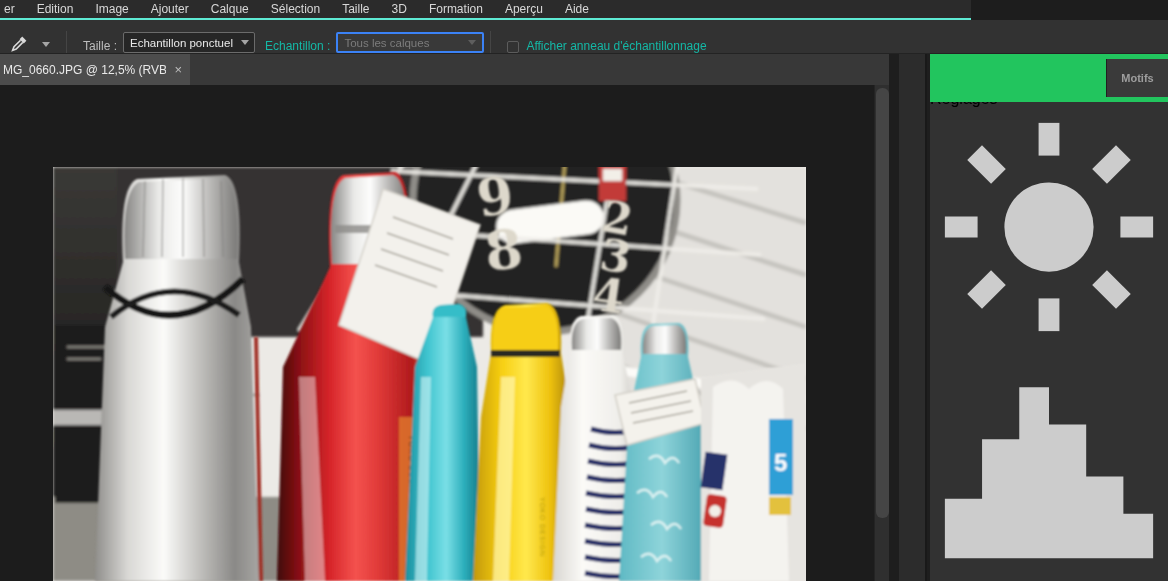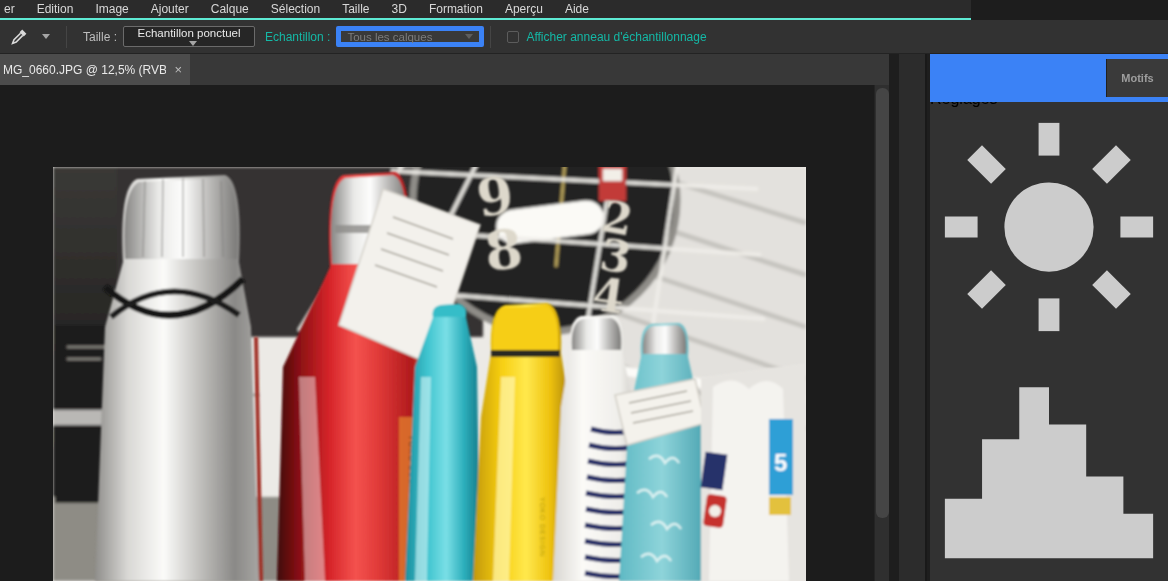--- a/index.html
+++ b/index.html
@@ -8,29 +8,29 @@
   .app { position:relative; width:1168px; height:581px; overflow:hidden; background:#1d1d1d; }
 
   
   .menubar { position:absolute; left:0; top:0; width:971px; height:20px; background:#2b2b2b;
              border-bottom:2px solid #5eead4; display:flex; align-items:center; z-index:5; }
   .menubar span { color:#d8d8d8; font-size:12px; padding:0 11px; cursor:default; white-space:nowrap; }
   .menubar span:first-child { padding-left:4px; }
 
   
   .optionsbar { position:absolute; left:0; top:20px; width:1168px; height:34px; background:#323232;
-                border-bottom:1px solid #232323; display:flex; align-items:center; z-index:5; }
+                border-bottom:1px solid #232323; display:flex; align-items:flex-end; z-index:5; }
   .tool-chip { display:flex; align-items:center; gap:6px; padding:0 10px; }
   .vsep { width:1px; height:22px; background:#454545; margin:0 6px; }
   .opt-label { font-size:12px; color:#bdbdbd; margin:0 6px 0 10px; white-space:nowrap; }
   .opt-label.dim, .opt-check-label { color:#14b8a6; }
   .dropdown { height:21px; display:flex; align-items:center; justify-content:space-between;
               border-radius:2px; font-size:11.5px; padding:0 6px; white-space:nowrap; }
-  .dd-active { width:132px; background:#262626; border:1px solid #6b6b6b; color:#e9e9e9;flex-direction:column; }
-  .dd-disabled { width:148px; background:#393939; border:5px solid #3b82f6; color:#7c7c7c; }
+  .dd-active { width:132px; background:#262626; border:1px solid #6b6b6b; color:#e9e9e9; }
+  .dd-disabled { width:148px; background:#393939; border:2px solid #3b82f6; color:#7c7c7c; }
   .chev { width:0; height:0; border-left:4px solid transparent; border-right:4px solid transparent;
           border-top:5px solid #a5a5a5; margin-left:8px; }
   .chev.dim { border-top-color:#5e5e5e; }
   .opt-checkbox { width:12px; height:12px; border:1px solid #5c5c5c; border-radius:2px; background:transparent; margin:0 7px 0 10px; }
   .opt-check-label { font-size:12px; white-space:nowrap; }
 
   
   .tabbar { position:absolute; left:0; top:54px; width:889px; height:31px; background:#383838; z-index:4; }
   .doc-tab { position:absolute; left:0; top:0; width:190px; height:31px; background:#4c4c4c;
              display:flex; align-items:center; padding:0 8px 0 3px; }
@@ -44,21 +44,21 @@
   
   .vscroll { position:absolute; left:874px; top:85px; width:15px; height:496px; background:#2f2f2f;
              border-left:1px solid #242424; z-index:2; }
   .vscroll .thumb { position:absolute; left:1px; top:3px; width:13px; height:430px; background:#454545; border-radius:6px; }
   .gutter { position:absolute; left:889px; top:54px; width:41px; height:527px; background:#1e1e1e; z-index:2; }
   .gutter .strip { position:absolute; left:10px; top:0; width:28px; height:100%; background:#2c2c2c;
                    border-right:2px solid #191919; }
 
   
   .dock { position:absolute; left:930px; top:54px; width:238px; height:527px; background:#323232; z-index:3; }
-  .dock-top { position:absolute; left:0; top:0; width:238px; height:48px; background:#3b82f6; }
+  .dock-top { position:absolute; left:0; top:0; width:238px; height:48px; background:#22c55e; }
   .motifs-tab { position:absolute; right:0; top:5px; width:62px; height:38px; background:#3a3a3a;
                 border-left:1px solid #202020; color:#9d9d9d; font-size:11px; font-weight:bold;
                 display:flex; align-items:center; justify-content:center; }
   .color-field { position:absolute; left:52px; top:48px; width:186px; height:280px;
                  background: linear-gradient(to bottom, rgba(0,0,0,0) 0%, rgba(10,6,8,0.96) 88%, #0a0608 100%),
                              linear-gradient(to right, #f7b9d4, #e households;
   }
   .color-field { background: linear-gradient(to bottom, rgba(0,0,0,0) 0%, rgba(10,6,8,0.96) 88%, #0a0608 100%),
                              linear-gradient(to right, #f2a0c4, #e42f85); }
   .picker-ring { position:absolute; left:163px; top:262px; width:14px; height:14px; border:1.6px solid #f2f2f2;

